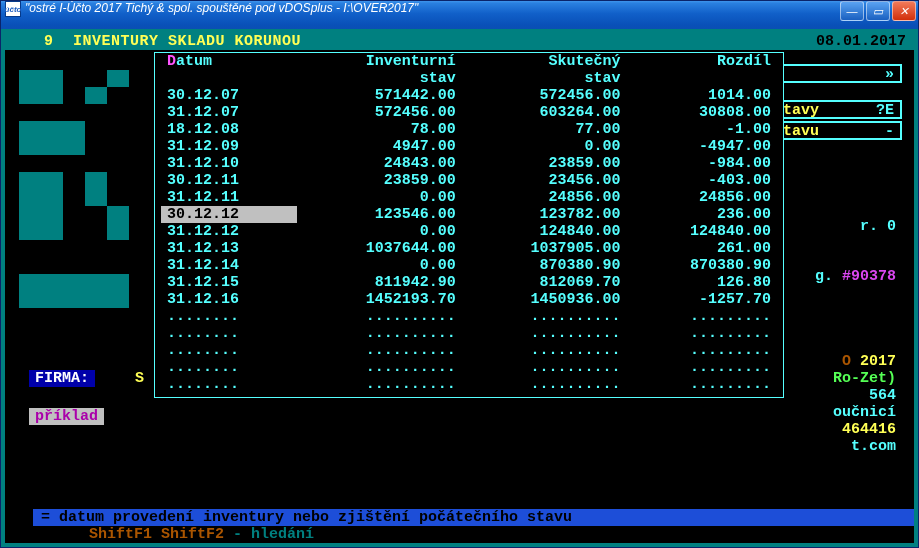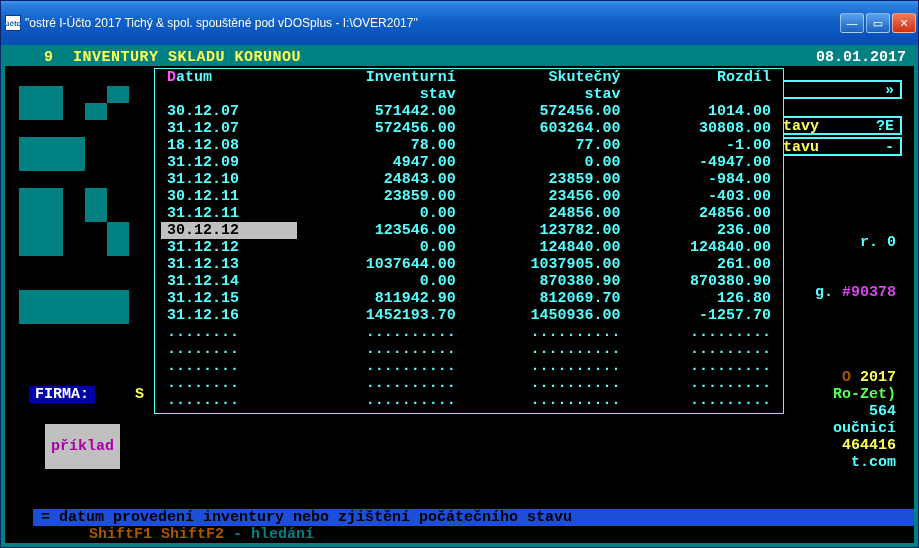--- a/index.html
+++ b/index.html
@@ -12,29 +12,29 @@
   }
   .window {
     width: 919px;
     height: 548px;
     background: #ece9d8;
     border: 1px solid #0a246a;
     display: flex;
     flex-direction: column;
   }
   .titlebar {
-    height: 44px;
+    height: 28px;
     background: linear-gradient(to bottom, #3e95ec 0%, #2a80e0 8%, #1160c9 45%, #0950b8 85%, #0a4fb3 100%);
     display: flex;
-    align-items: center;
     padding: 0 2px 0 4px;
     color: #fff;
     font-family: "Tahoma", sans-serif;
     font-size: 12px;
     font-weight: normal;
+    font-style: italic;
   }
   .titlebar .appicon {
     width: 16px; height: 16px;
     background: #fff;
     border: 1px solid #063a8a;
     margin-right: 4px;
     display: flex; align-items: center; justify-content: center;
     font-size: 8px; color:#1a5bbf; font-weight:bold;
   }
   .titlebar .title { flex: 1; white-space: nowrap; overflow: hidden; }
@@ -62,21 +62,21 @@
   }
 
   .topbar {
     background: #008080;
     color: #ffff55;
     display: flex;
     padding: 0 8px;
   }
   .topbar .num { color:#ffff55; width: 40px; text-align:right; margin-right:20px;}
   .topbar .heading { flex:1; color:#ffff55; letter-spacing:0.5px; }
-  .topbar .date { color:#ffffff; }
+  .topbar .date { color:#000000; }
 
   .terminal {
     flex: 1;
     background: #000;
     color: #aaa;
     position: relative;
     overflow: hidden;
   }
 
   
@@ -100,23 +100,23 @@
   }
   .firma-lbl {
     background:#0000aa;
     color:#fff;
     padding:0 6px;
   }
   .firma-val { color:#ffff55; padding-left:4px;}
 
   .priklad {
     position:absolute;
-    left:40px; top:358px;
+    left:24px; top:358px;
     background:#c0c0c0; color:#aa00aa;
-    padding:14px 6px;
+    padding:0 6px;
   }
 
   .bottombar1 {
     background:#1d4ed8; color:#000;
     padding: 0 8px;
     white-space: pre;
     margin-left: 28px;
   }
   .bottombar2 {
     background:#000;

